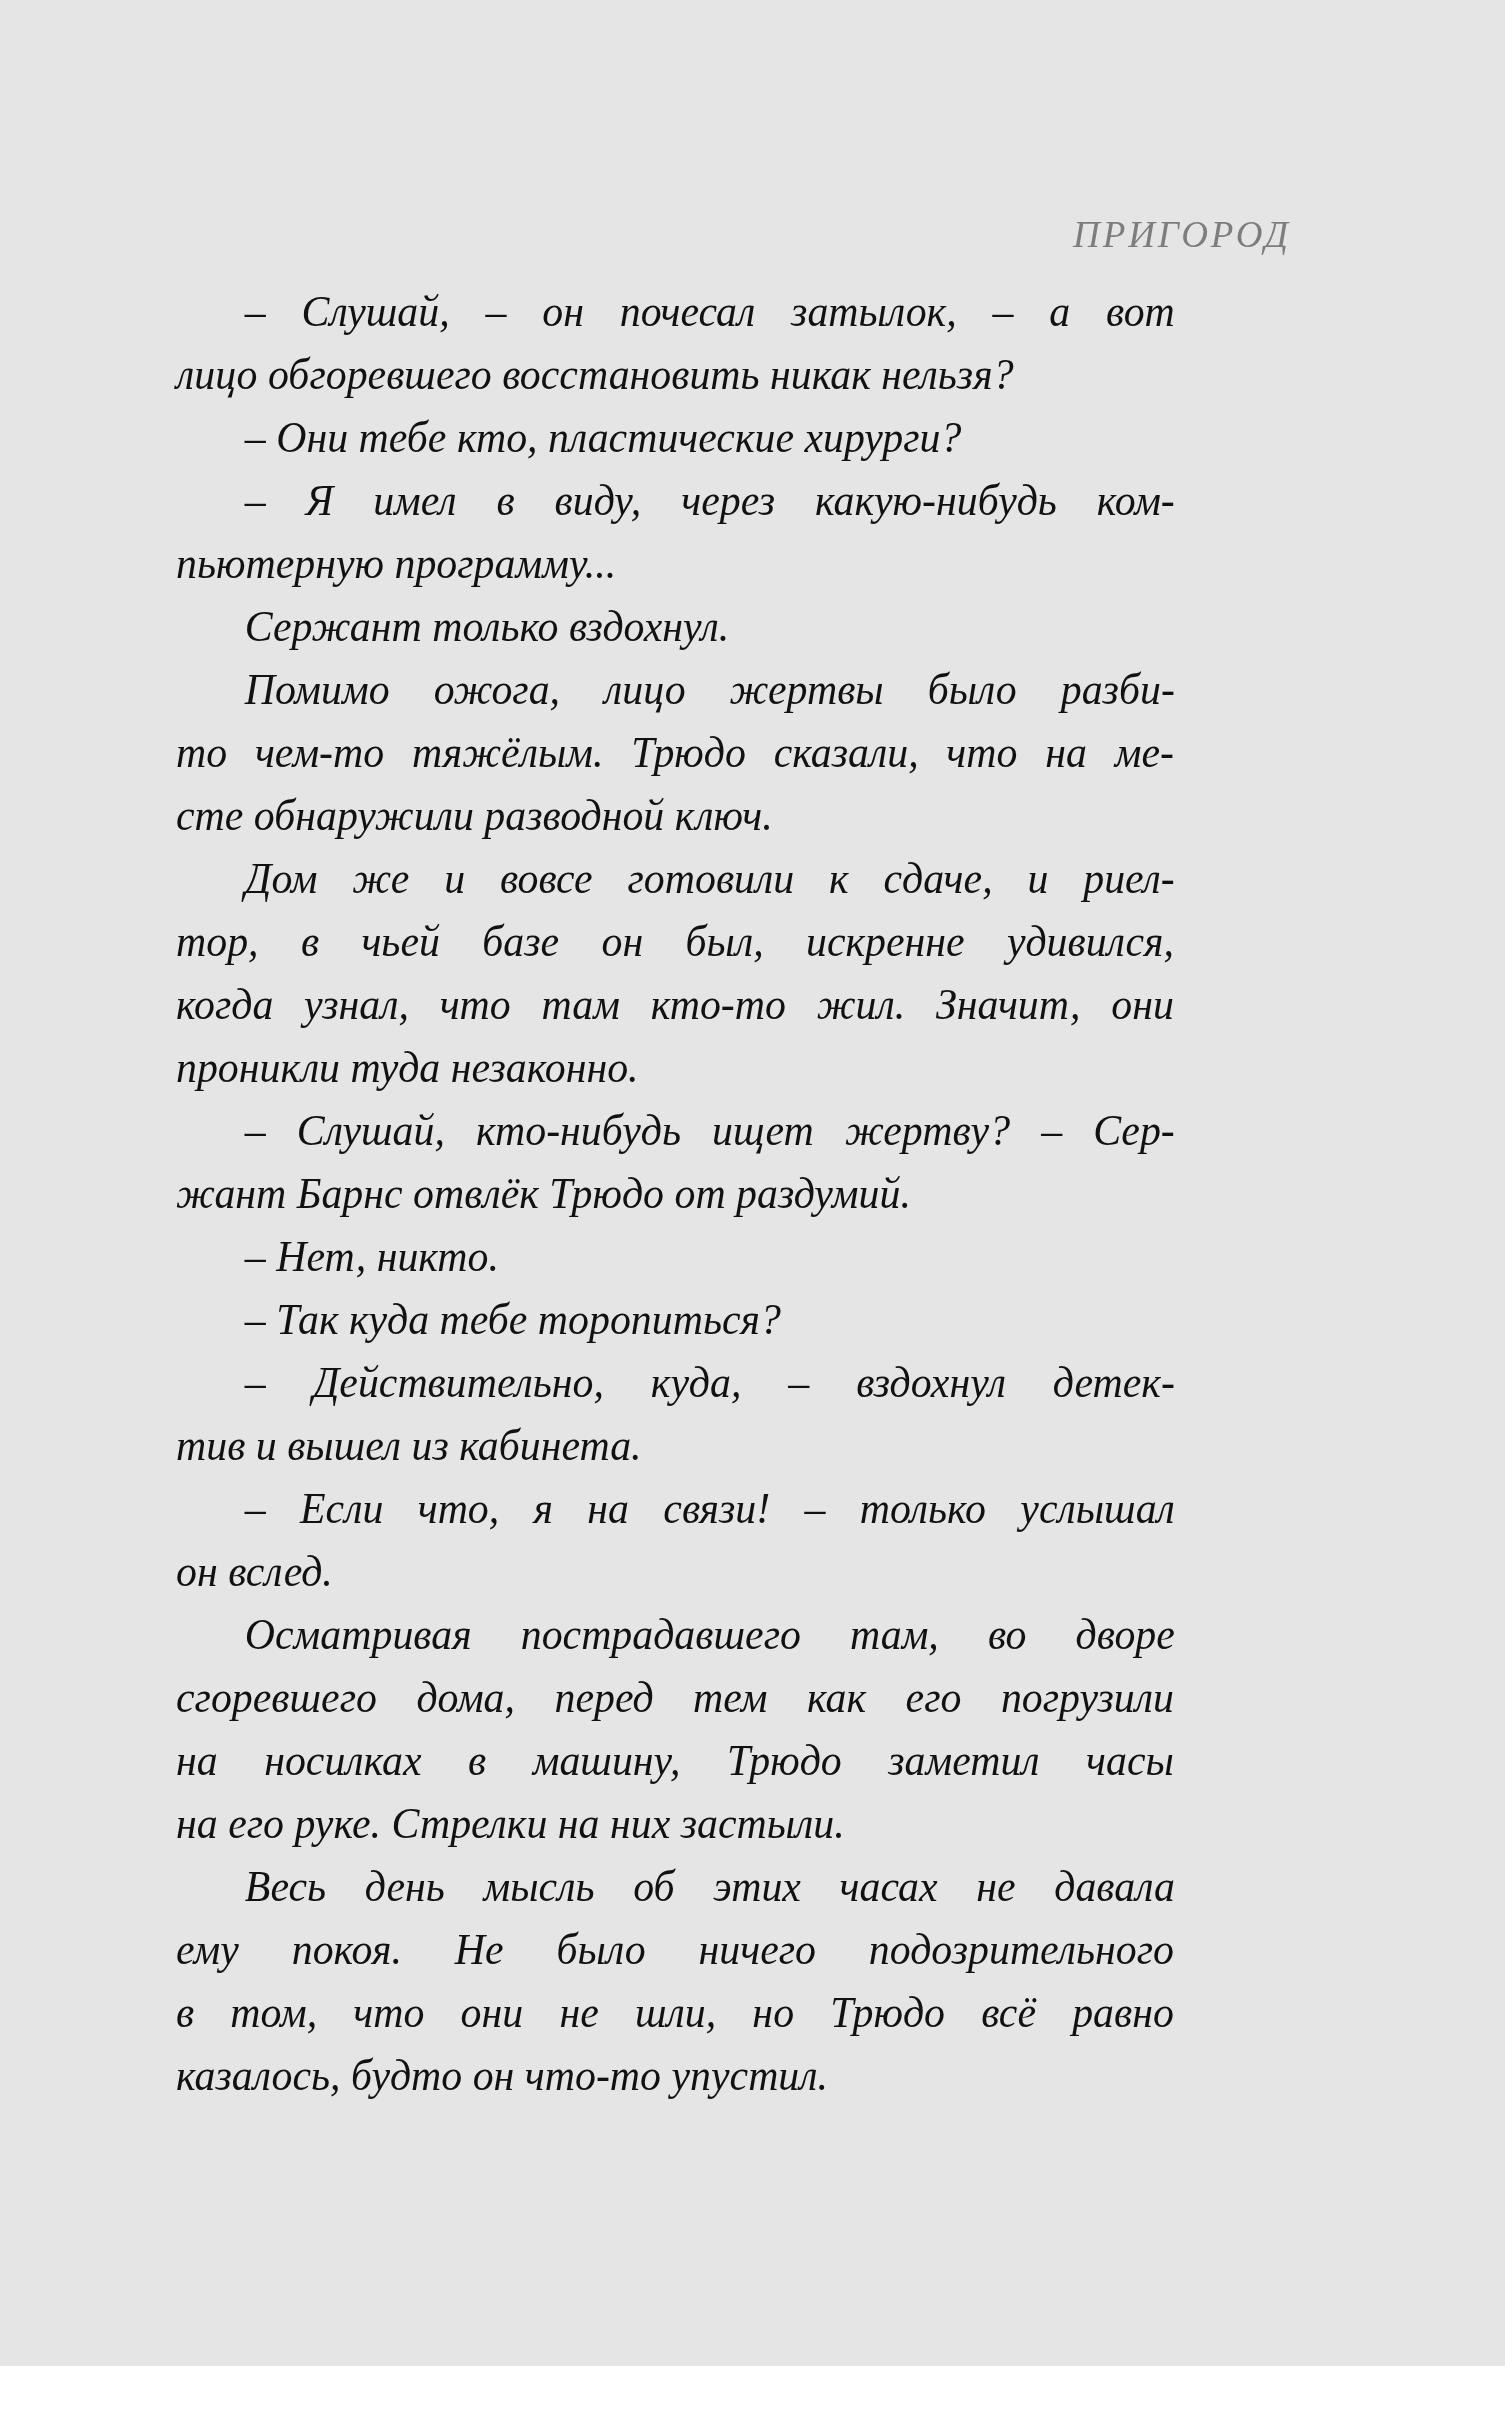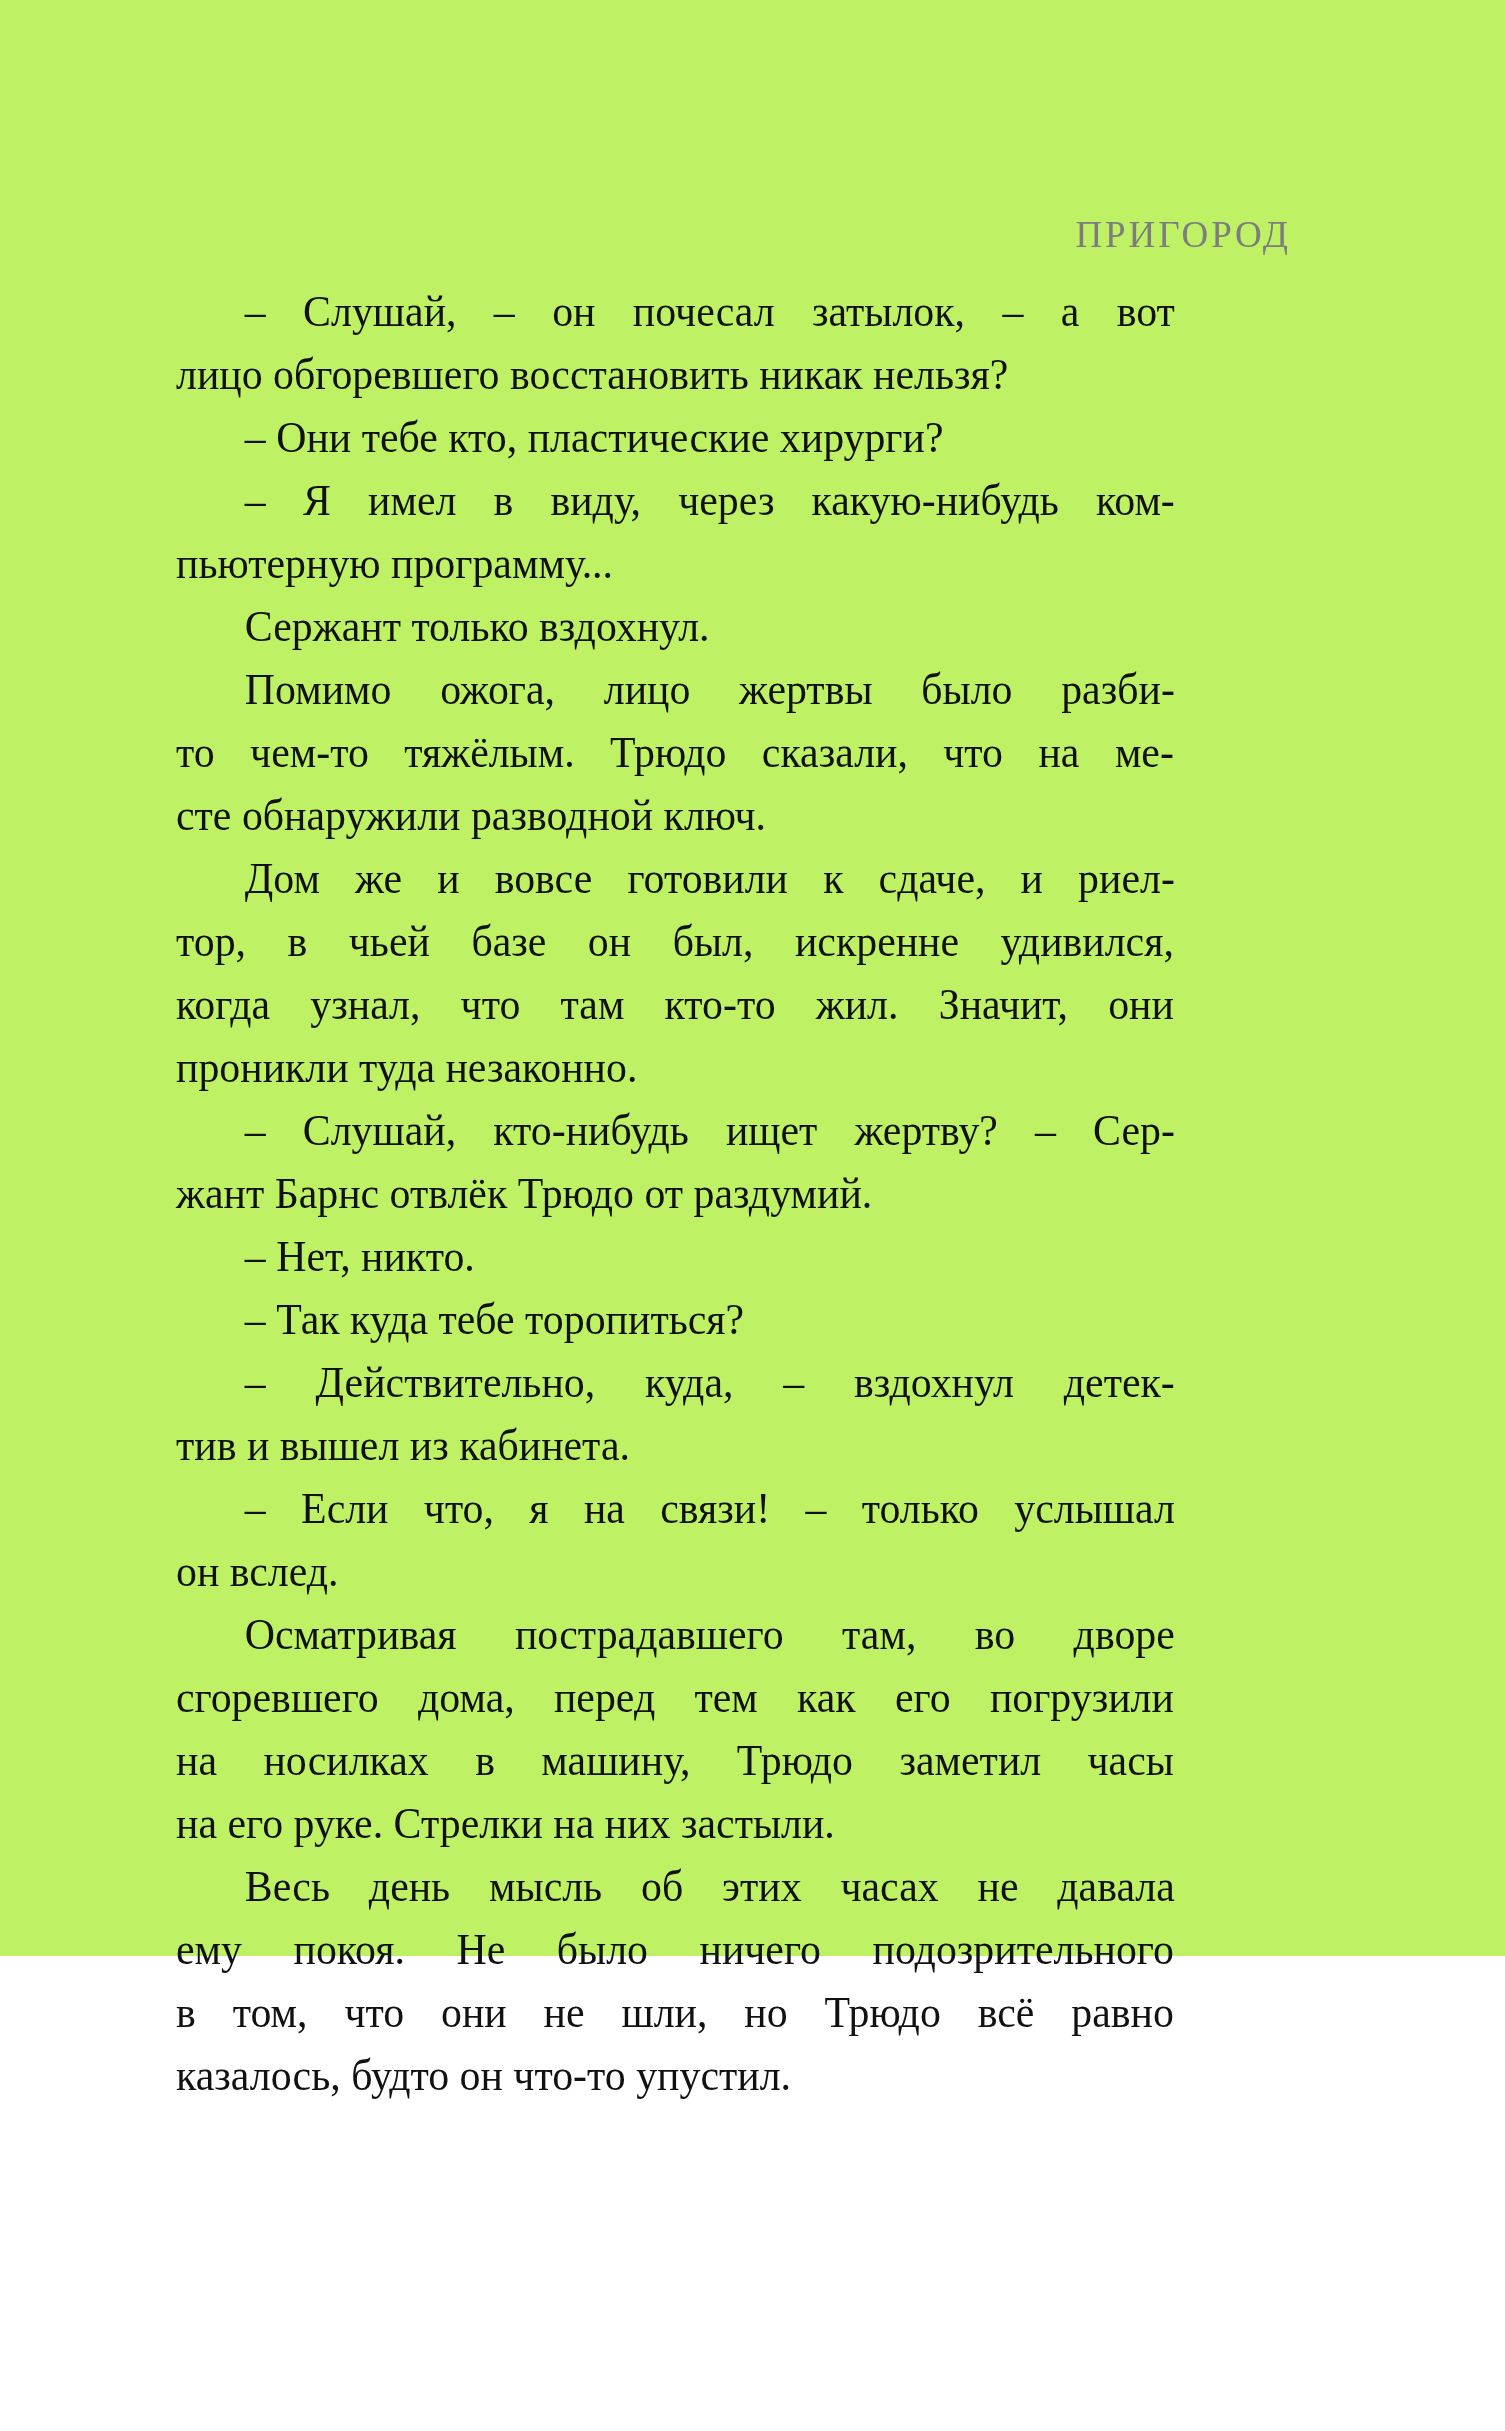--- a/index.html
+++ b/index.html
@@ -11,22 +11,23 @@
       width: 1506px;
       height: 2432px;
       position: relative;
       overflow: hidden;
     }
     .page {
       position: absolute;
       left: 0;
       top: 0;
       width: 1506px;
-      height: 1956px;
-      background: #bef264;
+      height: 2366px;
+      background: #e5e5e5;
+      font-style: italic;
     }
     .running-head {
       position: absolute;
       top: 210px;
       right: 215px;
       font-family: "Liberation Serif", "DejaVu Serif", serif;
       font-size: 37px;
       letter-spacing: 2.9px;
       color: #7d7d7d;
       line-height: 49px;

